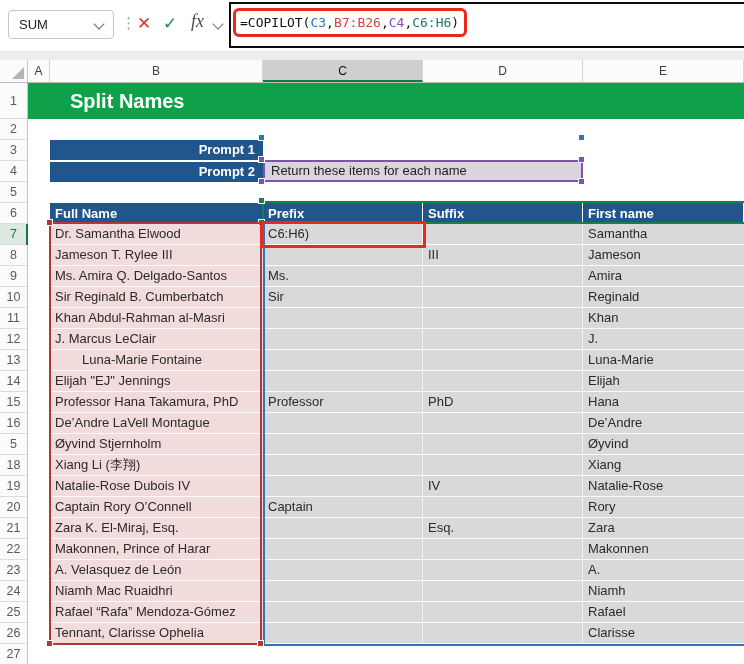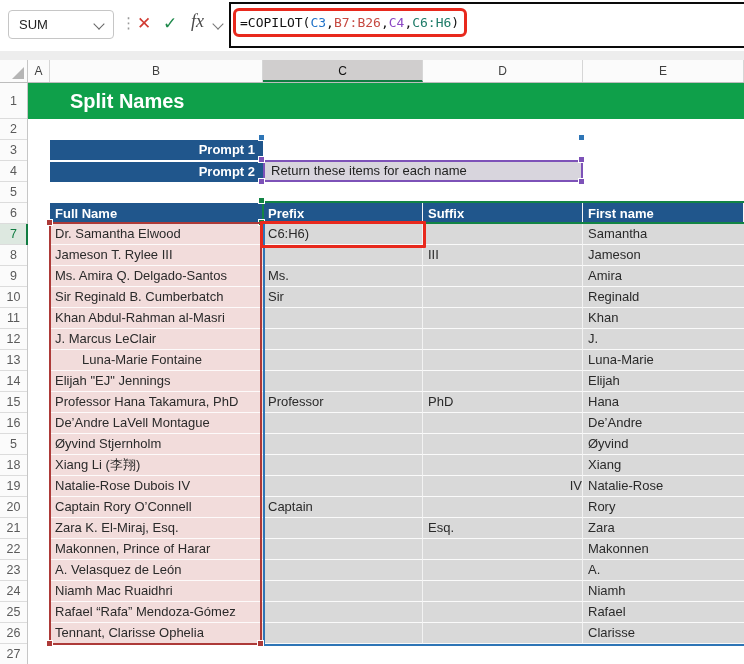--- a/index.html
+++ b/index.html
@@ -208,21 +208,21 @@
         <div class="cell full" style="top: 434px;">Øyvind Stjernholm</div>
         <div class="cell prefix" style="top: 434px;"></div>
         <div class="cell suffix" style="top: 434px;"></div>
         <div class="cell first" style="top: 434px;">Øyvind</div>
         <div class="cell full" style="top: 455px;">Xiang Li (李翔)</div>
         <div class="cell prefix" style="top: 455px;"></div>
         <div class="cell suffix" style="top: 455px;"></div>
         <div class="cell first" style="top: 455px;">Xiang</div>
         <div class="cell full" style="top: 476px;">Natalie-Rose Dubois IV</div>
         <div class="cell prefix" style="top: 476px;"></div>
-        <div class="cell suffix" style="top: 476px; text-align: right;">IV</div>
+        <div class="cell suffix" style="top: 476px;">IV</div>
         <div class="cell first" style="top: 476px;">Natalie-Rose</div>
         <div class="cell full" style="top: 497px;">Captain Rory O’Connell</div>
         <div class="cell prefix" style="top: 497px;">Captain</div>
         <div class="cell suffix" style="top: 497px;"></div>
         <div class="cell first" style="top: 497px;">Rory</div>
         <div class="cell full" style="top: 518px;">Zara K. El-Miraj, Esq.</div>
         <div class="cell prefix" style="top: 518px;"></div>
         <div class="cell suffix" style="top: 518px;">Esq.</div>
         <div class="cell first" style="top: 518px;">Zara</div>
         <div class="cell full" style="top: 539px;">Makonnen, Prince of Harar</div>

